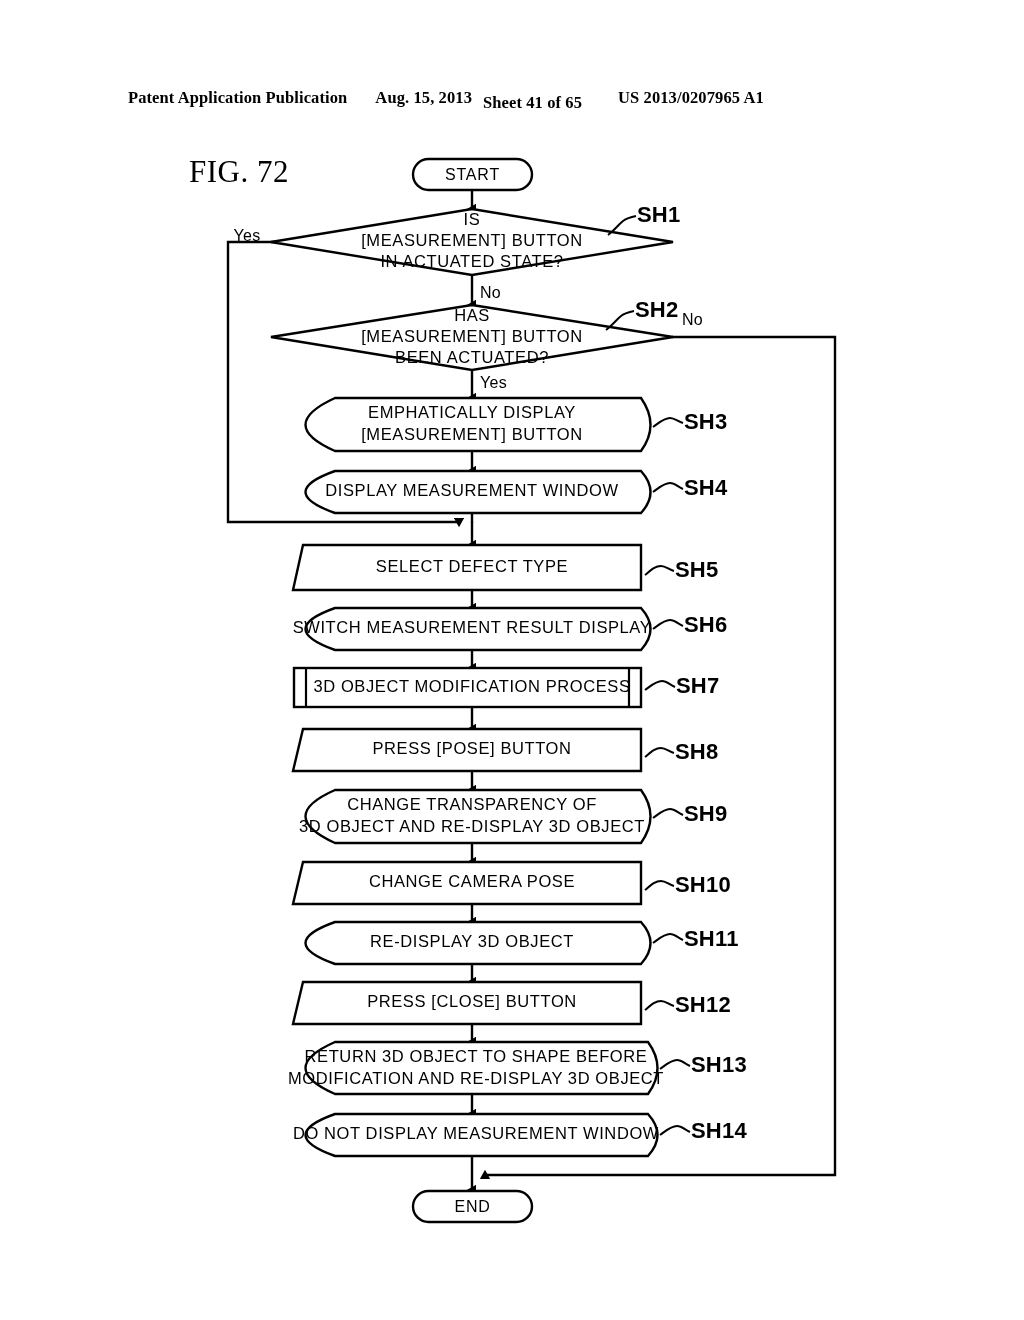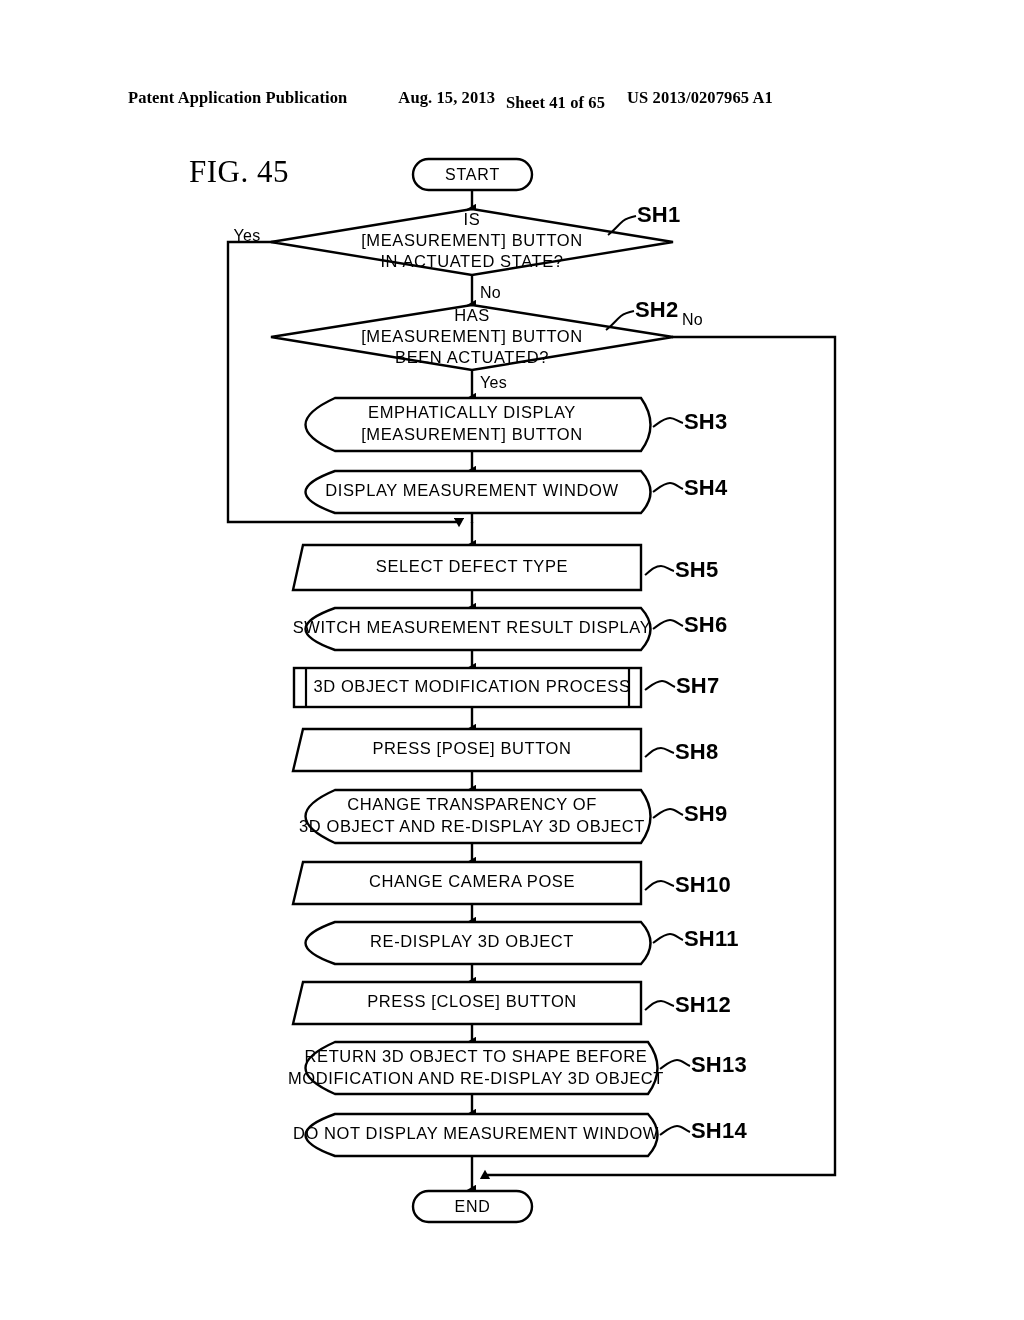--- a/index.html
+++ b/index.html
@@ -26,23 +26,23 @@
     height: 24px;
     display: flex;
     align-items: center;
     font-family: "Liberation Serif", serif;
     font-weight: bold;
     font-size: 16.5px;
     letter-spacing: 0.1px;
     white-space: nowrap;
   }
   #pub-header .h-pub   { }
-  #pub-header .h-date  { margin-left: 51px; }
+  #pub-header .h-date  { margin-left: 28px; }
   #pub-header .h-sheet { margin-left: 11px; margin-top: 9px; }
-  #pub-header .h-num   { margin-left: 22px; }
+  #pub-header .h-num   { margin-left: 36px; }
 
   
   #fig-label {
     position: absolute;
     left: 189px;
     top: 154px;
     font-family: "Liberation Serif", serif;
     font-size: 31px;
     letter-spacing: 0.5px;
     white-space: nowrap;
@@ -113,21 +113,21 @@
 </head>
 <body>
 
 <div id="pub-header">
   <span class="h-pub">Patent Application Publication</span>
   <span class="h-date">Aug. 15, 2013</span>
   <span class="h-sheet">Sheet 41 of 65</span>
   <span class="h-num">US 2013/0207965 A1</span>
 </div>
 
-<div id="fig-label">FIG. 45</div>
+<div id="fig-label">FIG. 72</div>
 
 <div id="flow-canvas">
 <svg width="1024" height="1320" viewBox="0 0 1024 1320" xmlns="http://www.w3.org/2000/svg">
 
   <defs>
     <marker id="arrow" markerWidth="10" markerHeight="10" refX="5.2" refY="4" orient="auto" markerUnits="userSpaceOnUse">
       <path d="M0,0 L10.4,0 L5.2,9.2 Z" fill="#000"></path>
     </marker>
     <marker id="arrowR" markerWidth="10" markerHeight="10" refX="5.2" refY="4" orient="auto" markerUnits="userSpaceOnUse">
       <path d="M0,0 L10.4,0 L5.2,9.2 Z" fill="#000"></path>

